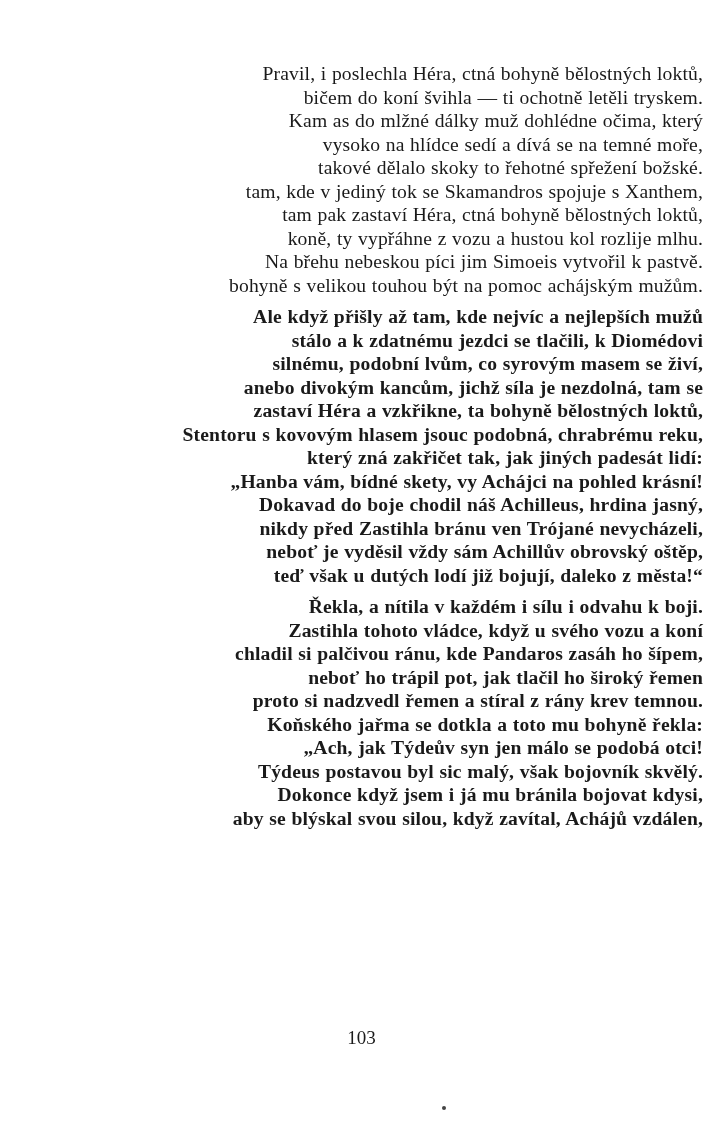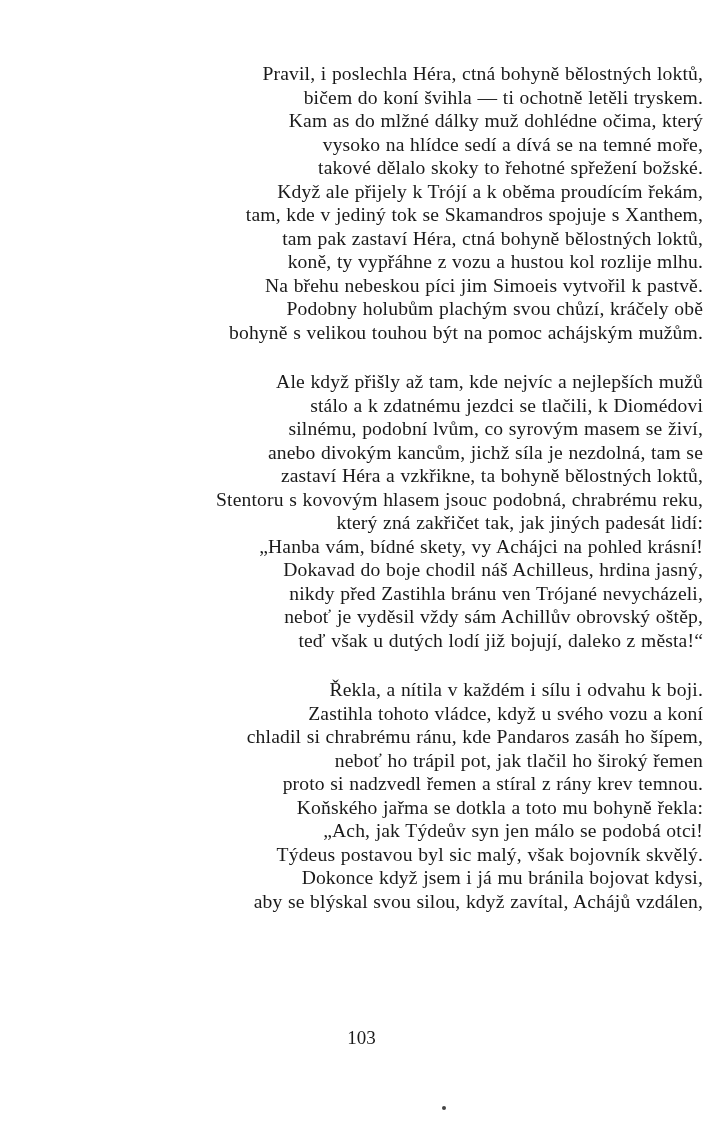--- a/index.html
+++ b/index.html
@@ -20,21 +20,22 @@
       left: 63px;
       top: 62px;
       width: 640px;
       text-align: right;
     }
     .stanza {
       margin: 0;
       padding: 0;
     }
     .stanza + .stanza {
-      margin-top: 26px;
+      margin-top: 8px;
+      font-weight: bold;
     }
     .line {
       display: block;
       font-size: 19.6px;
       line-height: 23.5px;
       height: 23.5px;
       white-space: nowrap;
       letter-spacing: 0.15px;
       word-spacing: 0.5px;
     }
@@ -64,26 +65,24 @@
 </head>
 <body>
 
 <div class="page">
   <div class="stanza">
     <span class="line indent">Pravil, i poslechla Héra, ctná bohyně bělostných loktů,</span>
     <span class="line">bičem do koní švihla — ti ochotně letěli tryskem.</span>
     <span class="line">Kam as do mlžné dálky muž dohlédne očima, který</span>
     <span class="line">vysoko na hlídce sedí a dívá se na temné moře,</span>
     <span class="line">takové dělalo skoky to řehotné spřežení božské.</span>
-    <span class="line">Když ale přijely k Trójí a k oběma proudícím řekám,</span>
     <span class="line">tam, kde v jediný tok se Skamandros spojuje s Xanthem,</span>
     <span class="line">tam pak zastaví Héra, ctná bohyně bělostných loktů,</span>
     <span class="line">koně, ty vypřáhne z vozu a hustou kol rozlije mlhu.</span>
     <span class="line">Na břehu nebeskou píci jim Simoeis vytvořil k pastvě.</span>
-    <span class="line">Podobny holubům plachým svou chůzí, kráčely obě</span>
     <span class="line">bohyně s velikou touhou být na pomoc achájským mužům.</span>
   </div>
 
   <div class="stanza">
     <span class="line indent">Ale když přišly až tam, kde nejvíc a nejlepších mužů</span>
     <span class="line">stálo a k zdatnému jezdci se tlačili, k Diomédovi</span>
     <span class="line">silnému, podobní lvům, co syrovým masem se živí,</span>
     <span class="line">anebo divokým kancům, jichž síla je nezdolná, tam se</span>
     <span class="line">zastaví Héra a vzkřikne, ta bohyně bělostných loktů,</span>
     <span class="line">Stentoru s kovovým hlasem jsouc podobná, chrabrému reku,</span>
@@ -91,21 +90,21 @@
     <span class="line">„Hanba vám, bídné skety, vy Achájci na pohled krásní!</span>
     <span class="line">Dokavad do boje chodil náš Achilleus, hrdina jasný,</span>
     <span class="line">nikdy před Zastihla bránu ven Trójané nevycházeli,</span>
     <span class="line">neboť je vyděsil vždy sám Achillův obrovský oštěp,</span>
     <span class="line">teď však u dutých lodí již bojují, daleko z města!“</span>
   </div>
 
   <div class="stanza">
     <span class="line indent">Řekla, a nítila v každém i sílu i odvahu k boji.</span>
     <span class="line">Zastihla tohoto vládce, když u svého vozu a koní</span>
-    <span class="line">chladil si chrabrému ránu, kde Pandaros zasáh ho šípem,</span>
+    <span class="line">chladil si palčivou ránu, kde Pandaros zasáh ho šípem,</span>
     <span class="line">neboť ho trápil pot, jak tlačil ho široký řemen</span>
     <span class="line">proto si nadzvedl řemen a stíral z rány krev temnou.</span>
     <span class="line">Koňského jařma se dotkla a toto mu bohyně řekla:</span>
     <span class="line">„Ach, jak Týdeův syn jen málo se podobá otci!</span>
     <span class="line">Týdeus postavou byl sic malý, však bojovník skvělý.</span>
     <span class="line">Dokonce když jsem i já mu bránila bojovat kdysi,</span>
     <span class="line">aby se blýskal svou silou, když zavítal, Achájů vzdálen,</span>
   </div>
 </div>
 

